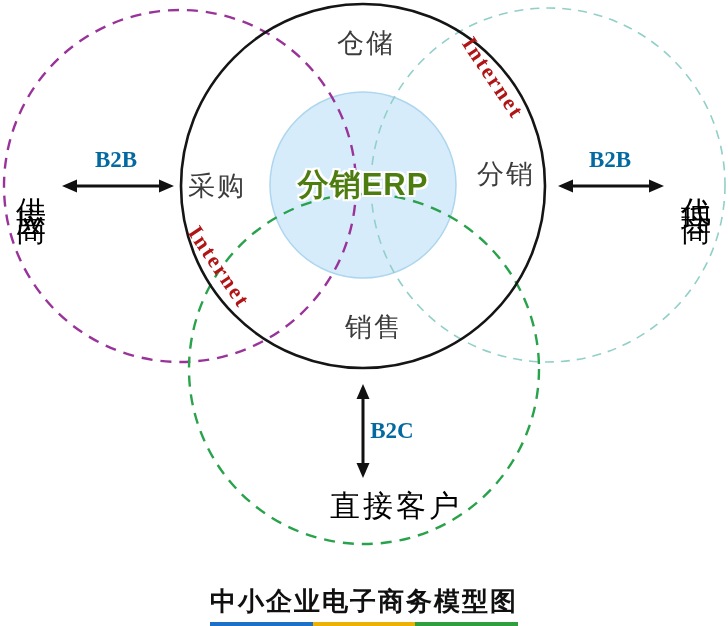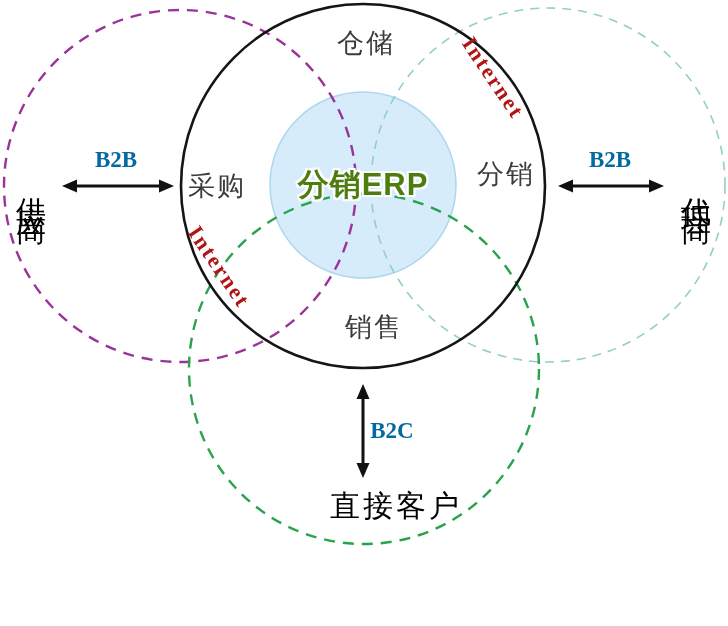--- a/index.html
+++ b/index.html
@@ -76,20 +76,21 @@
   <div class="lbl outer-node" style="left:368px;top:506px;margin-left:28px;">直接客户</div>
 
   <div class="lbl link-label" style="left:116px;top:160px;">B2B</div>
   <div class="lbl link-label" style="left:610px;top:160px;">B2B</div>
   <div class="lbl link-label" style="left:392px;top:431px;">B2C</div>
 
   <div class="lbl internet rot56" style="left:493px;top:78px;">Internet</div>
   <div class="lbl internet rot56" style="left:219px;top:267px;">Internet</div>
 
   <div id="footer">
+    <div class="t">中小企业电子商务模型图</div>
     <div class="bar">
       <span style="background:#1d70c8;"></span>
       <span style="background:#edb105;"></span>
       <span style="background:#2f9e3f;"></span>
     </div>
   </div>
 
 </div>
 
 </body></html>

